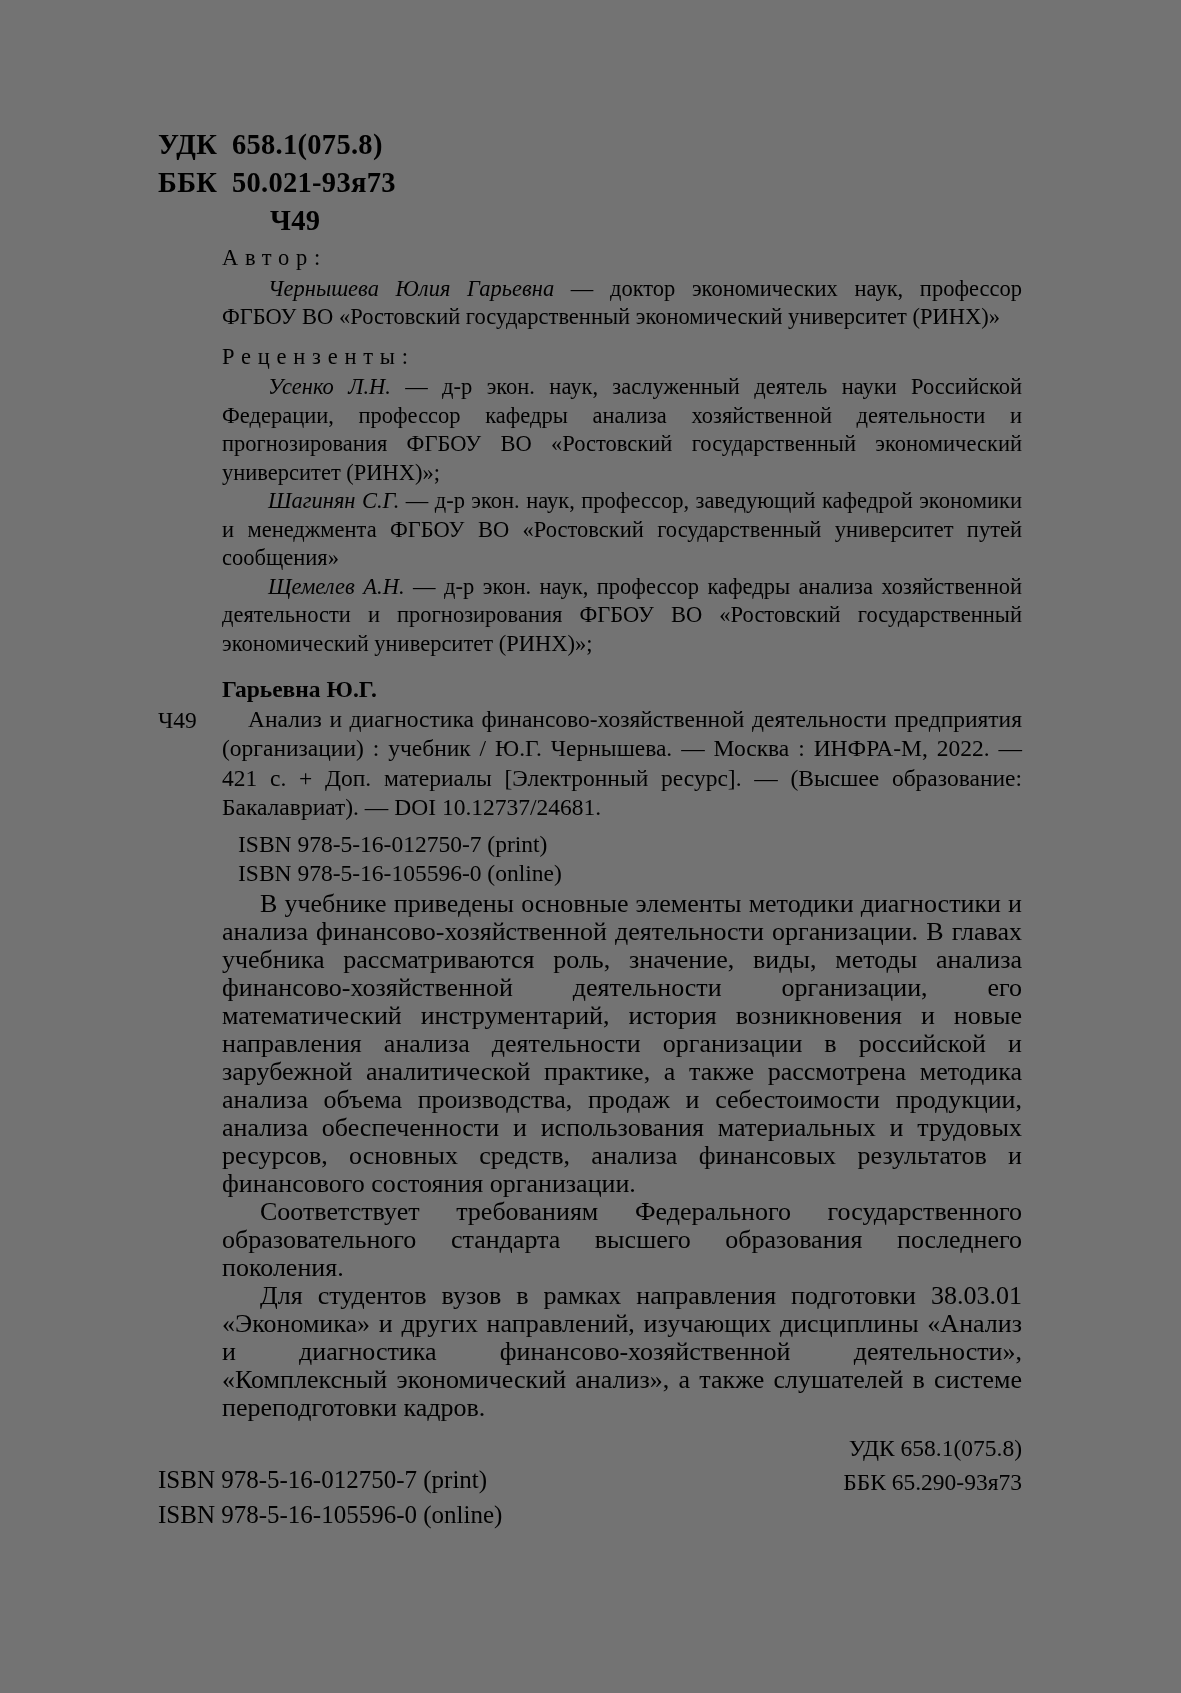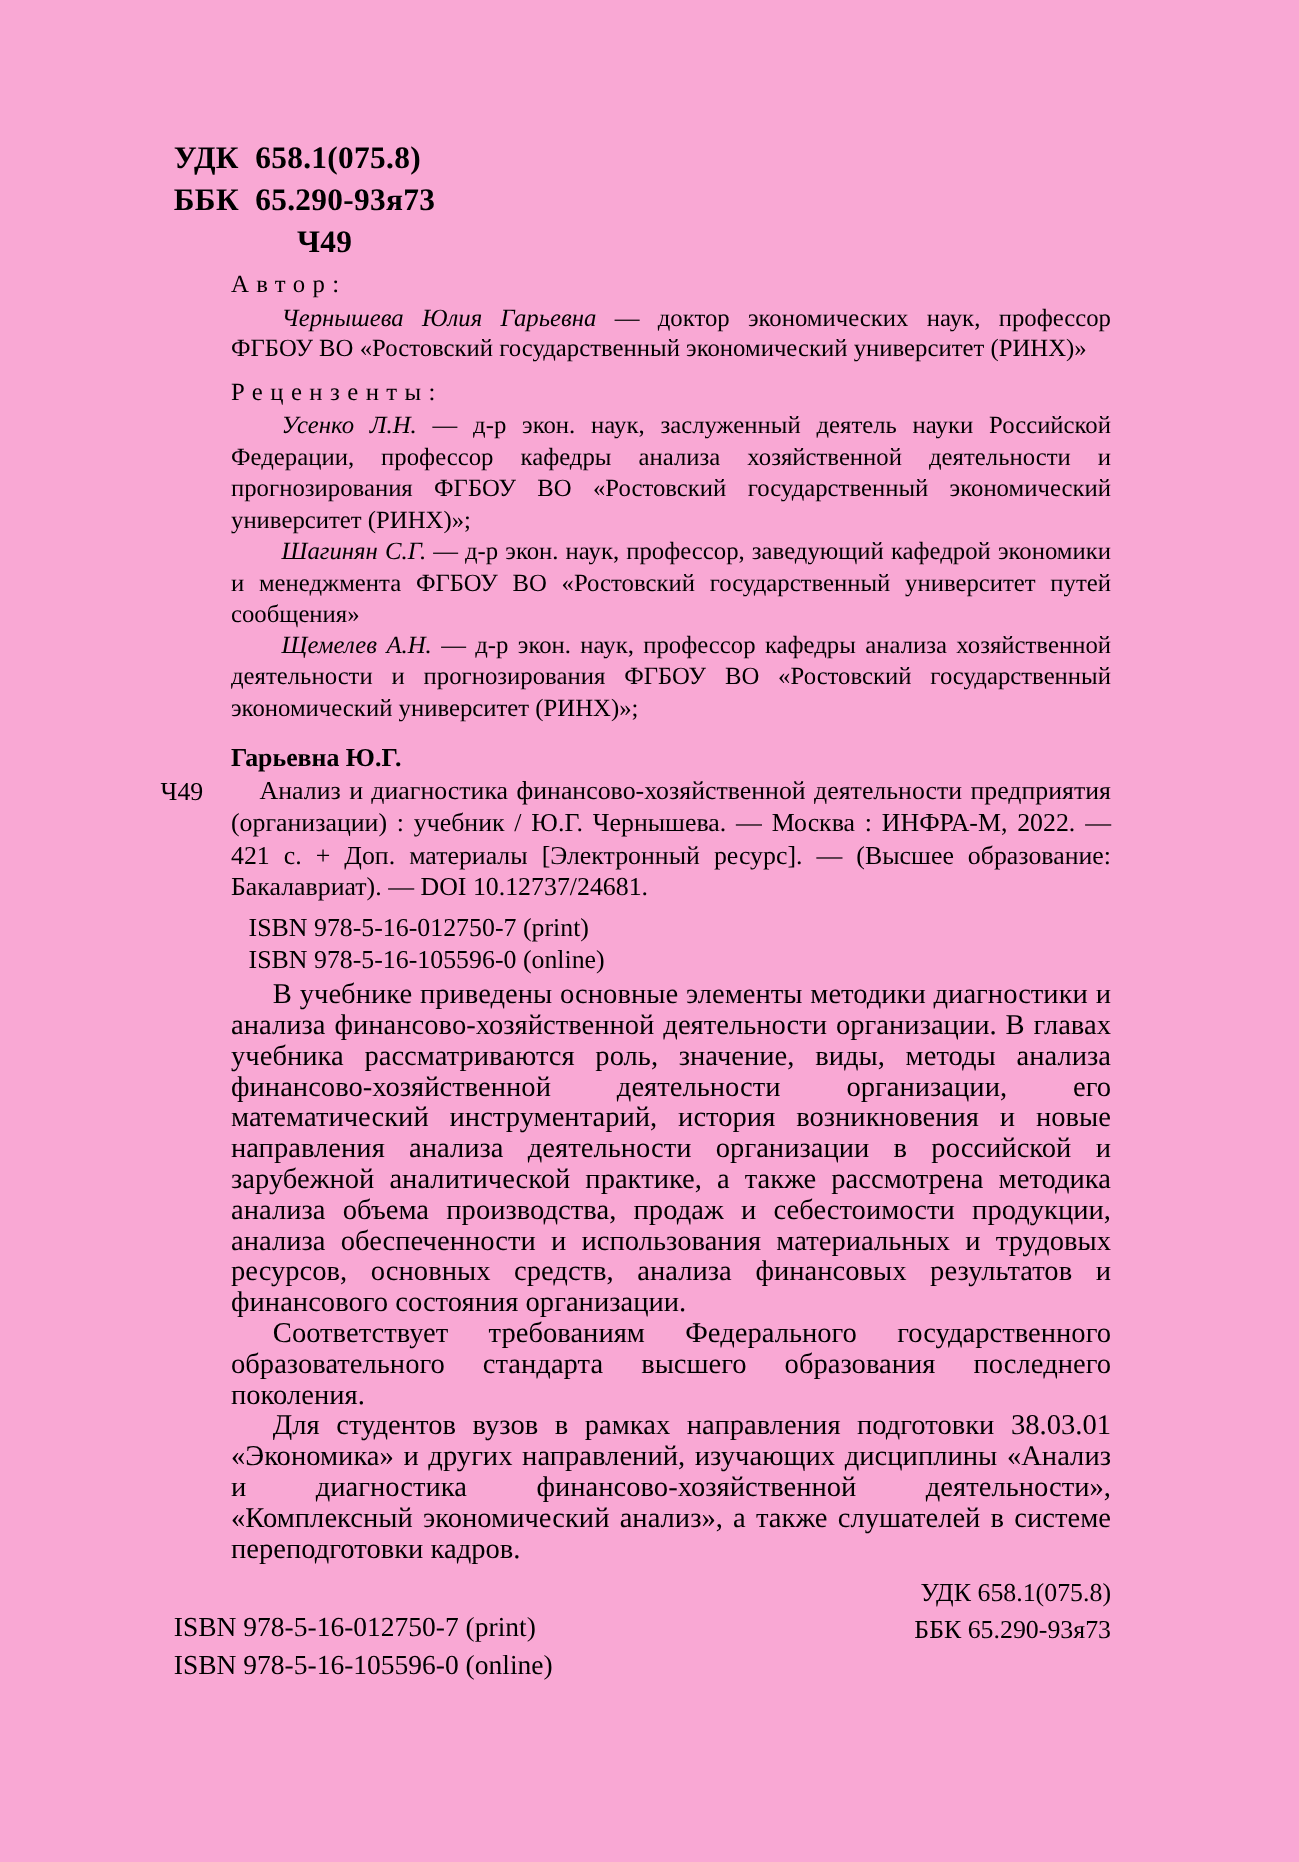--- a/index.html
+++ b/index.html
@@ -2,33 +2,33 @@
 <html lang="ru"><head>
 <meta charset="utf-8">
 <style>
   html,body{margin:0;padding:0;background:#ffffff;}
   body{
     width:1181px;height:1693px;
     font-family:"Liberation Serif","DejaVu Serif",serif;
     color:#000;
     -webkit-font-smoothing:antialiased;
   }
-  .page{position:relative;width:1181px;height:1693px;background:#f9a8d4;overflow:hidden;}
+  .page{position:relative;width:1181px;height:1693px;background:#737373;overflow:hidden;}
 
   
   .head-block{
     position:absolute;left:158px;top:126px;
     font-weight:bold;font-size:28.5px;line-height:38px;
     letter-spacing:.01em;
   }
   .head-row .hlabel{display:inline-block;width:74px;}
   .head-code{margin-left:112px;}
 
   
-  .main{position:absolute;left:210px;top:244px;width:800px;font-size:22.5px;line-height:28.5px;}
+  .main{position:absolute;left:222px;top:244px;width:800px;font-size:22.5px;line-height:28.5px;}
   .sec-label{letter-spacing:.30em;margin:0 0 2px 0;}
   p.just{margin:0;text-align:justify;text-indent:46px;}
   .ital{font-style:italic;}
   .reviewers{margin-top:11px;}
 
   
   .card{position:relative;margin-top:17px;font-size:23.5px;line-height:29.5px;}
   .card-author{font-weight:bold;margin:0;}
   .card-code{position:absolute;left:-64px;top:31px;}
   .card-bib{margin:0;text-align:justify;text-indent:26px;}
@@ -58,21 +58,21 @@
 </head>
 <body>
 
 <div class="page">
 
   <div class="head-block">
     <div class="head-row">
       <span class="hlabel">УДК</span><span>658.1(075.8)</span>
     </div>
     <div class="head-row">
-      <span class="hlabel">ББК</span><span>65.290-93я73</span>
+      <span class="hlabel">ББК</span><span>50.021-93я73</span>
     </div>
     <div class="head-code">Ч49</div>
   </div>
 
   <div class="main">
 
     <div class="sec-label">Автор:</div>
     <p class="just"><span class="ital">Чернышева Юлия Гарьевна</span><span> — доктор экономических наук, профессор ФГБОУ ВО «Ростовский государственный экономический университет (РИНХ)»</span></p>
 
     <div class="reviewers">

